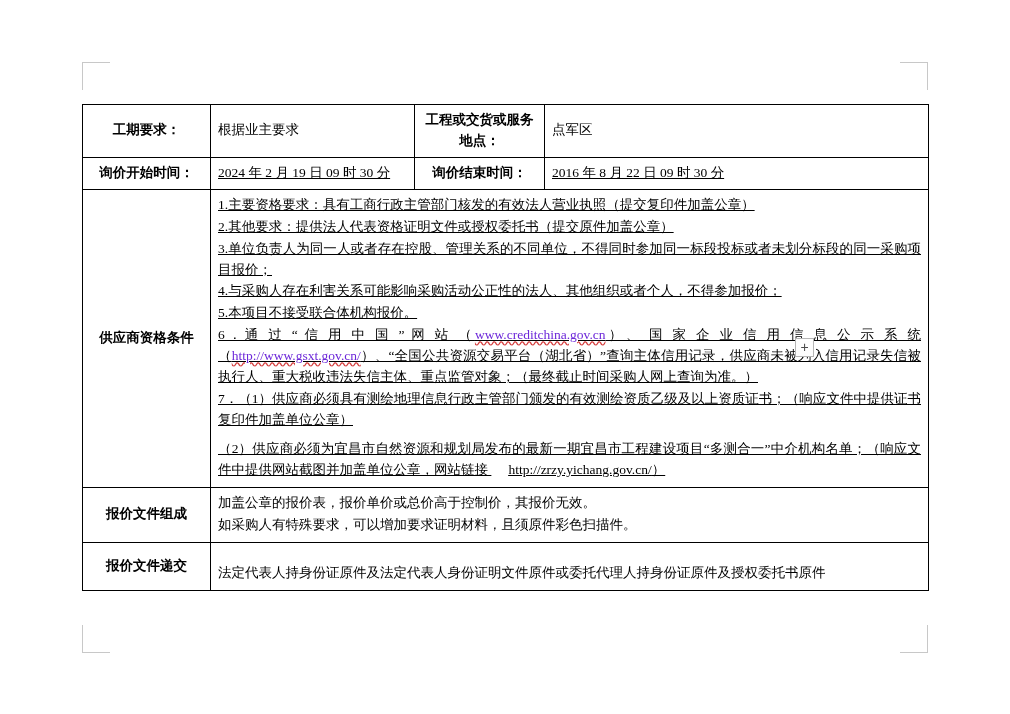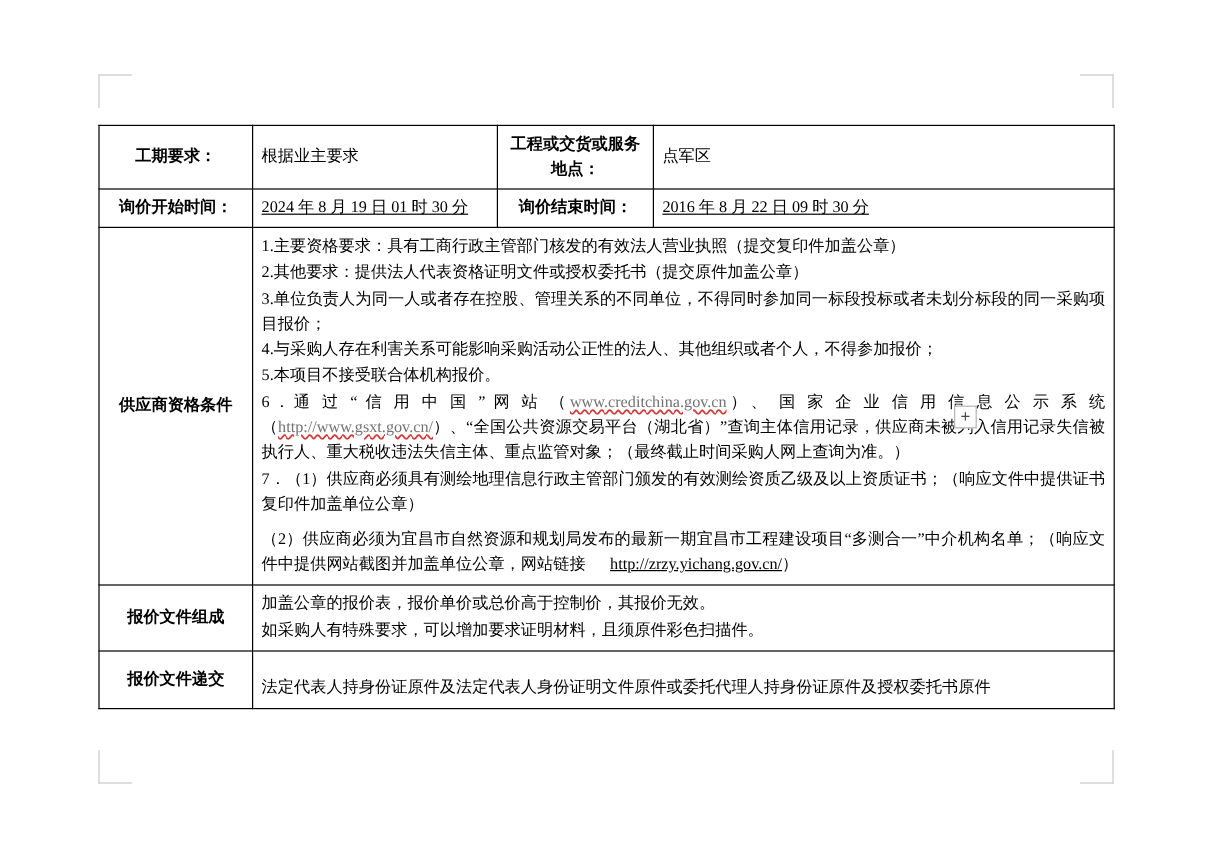--- a/index.html
+++ b/index.html
@@ -60,33 +60,34 @@
     font-size: 13.3px;
   }
   .body-cell p {
     margin: 0 0 1px 0;
   }
   .underline-val {
     text-decoration: underline;
     display: inline;
   }
   .link {
-    color: #737373;
+    color: #6d28d9;
     text-decoration: underline;
     text-decoration-color: #d43b3b;
     text-decoration-style: wavy;
     font-family: "Liberation Serif", serif;
   }
   .plainlink {
     text-decoration: underline;
     margin-left: 17px;
   }
   .p-just {
     text-align: justify;
     text-justify: inter-ideograph;
+    text-decoration: underline;
   }
   .zoom-btn {
     position: absolute;
     right: 4px;
     top: 338px;
     width: 19px;
     height: 19px;
     border: 1px solid #b5b5b5;
     background: #fdfdfd;
     color: #4a4a4a;
@@ -121,21 +122,21 @@
     <tbody>
       <tr>
         <td class="lbl">工期要求：</td>
         <td class="ctr">根据业主要求</td>
         <td class="lbl">工程或交货或服务地点：</td>
         <td class="ctr">点军区</td>
       </tr>
       <tr>
         <td class="lbl">询价开始时间：</td>
         <td class="ctr">
-          <span class="underline-val">2024 年 8 月 19 日 01 时 30 分</span>
+          <span class="underline-val">2024 年 2 月 19 日 09 时 30 分</span>
         </td>
         <td class="lbl">询价结束时间：</td>
         <td class="ctr">
           <span class="underline-val">2016 年 8 月 22 日 09 时 30 分</span>
         </td>
       </tr>
       <tr>
         <td class="lbl">供应商资格条件</td>
         <td class="body-cell" colspan="3">
           <p class="p-just">1.主要资格要求：具有工商行政主管部门核发的有效法人营业执照（提交复印件加盖公章）</p>

